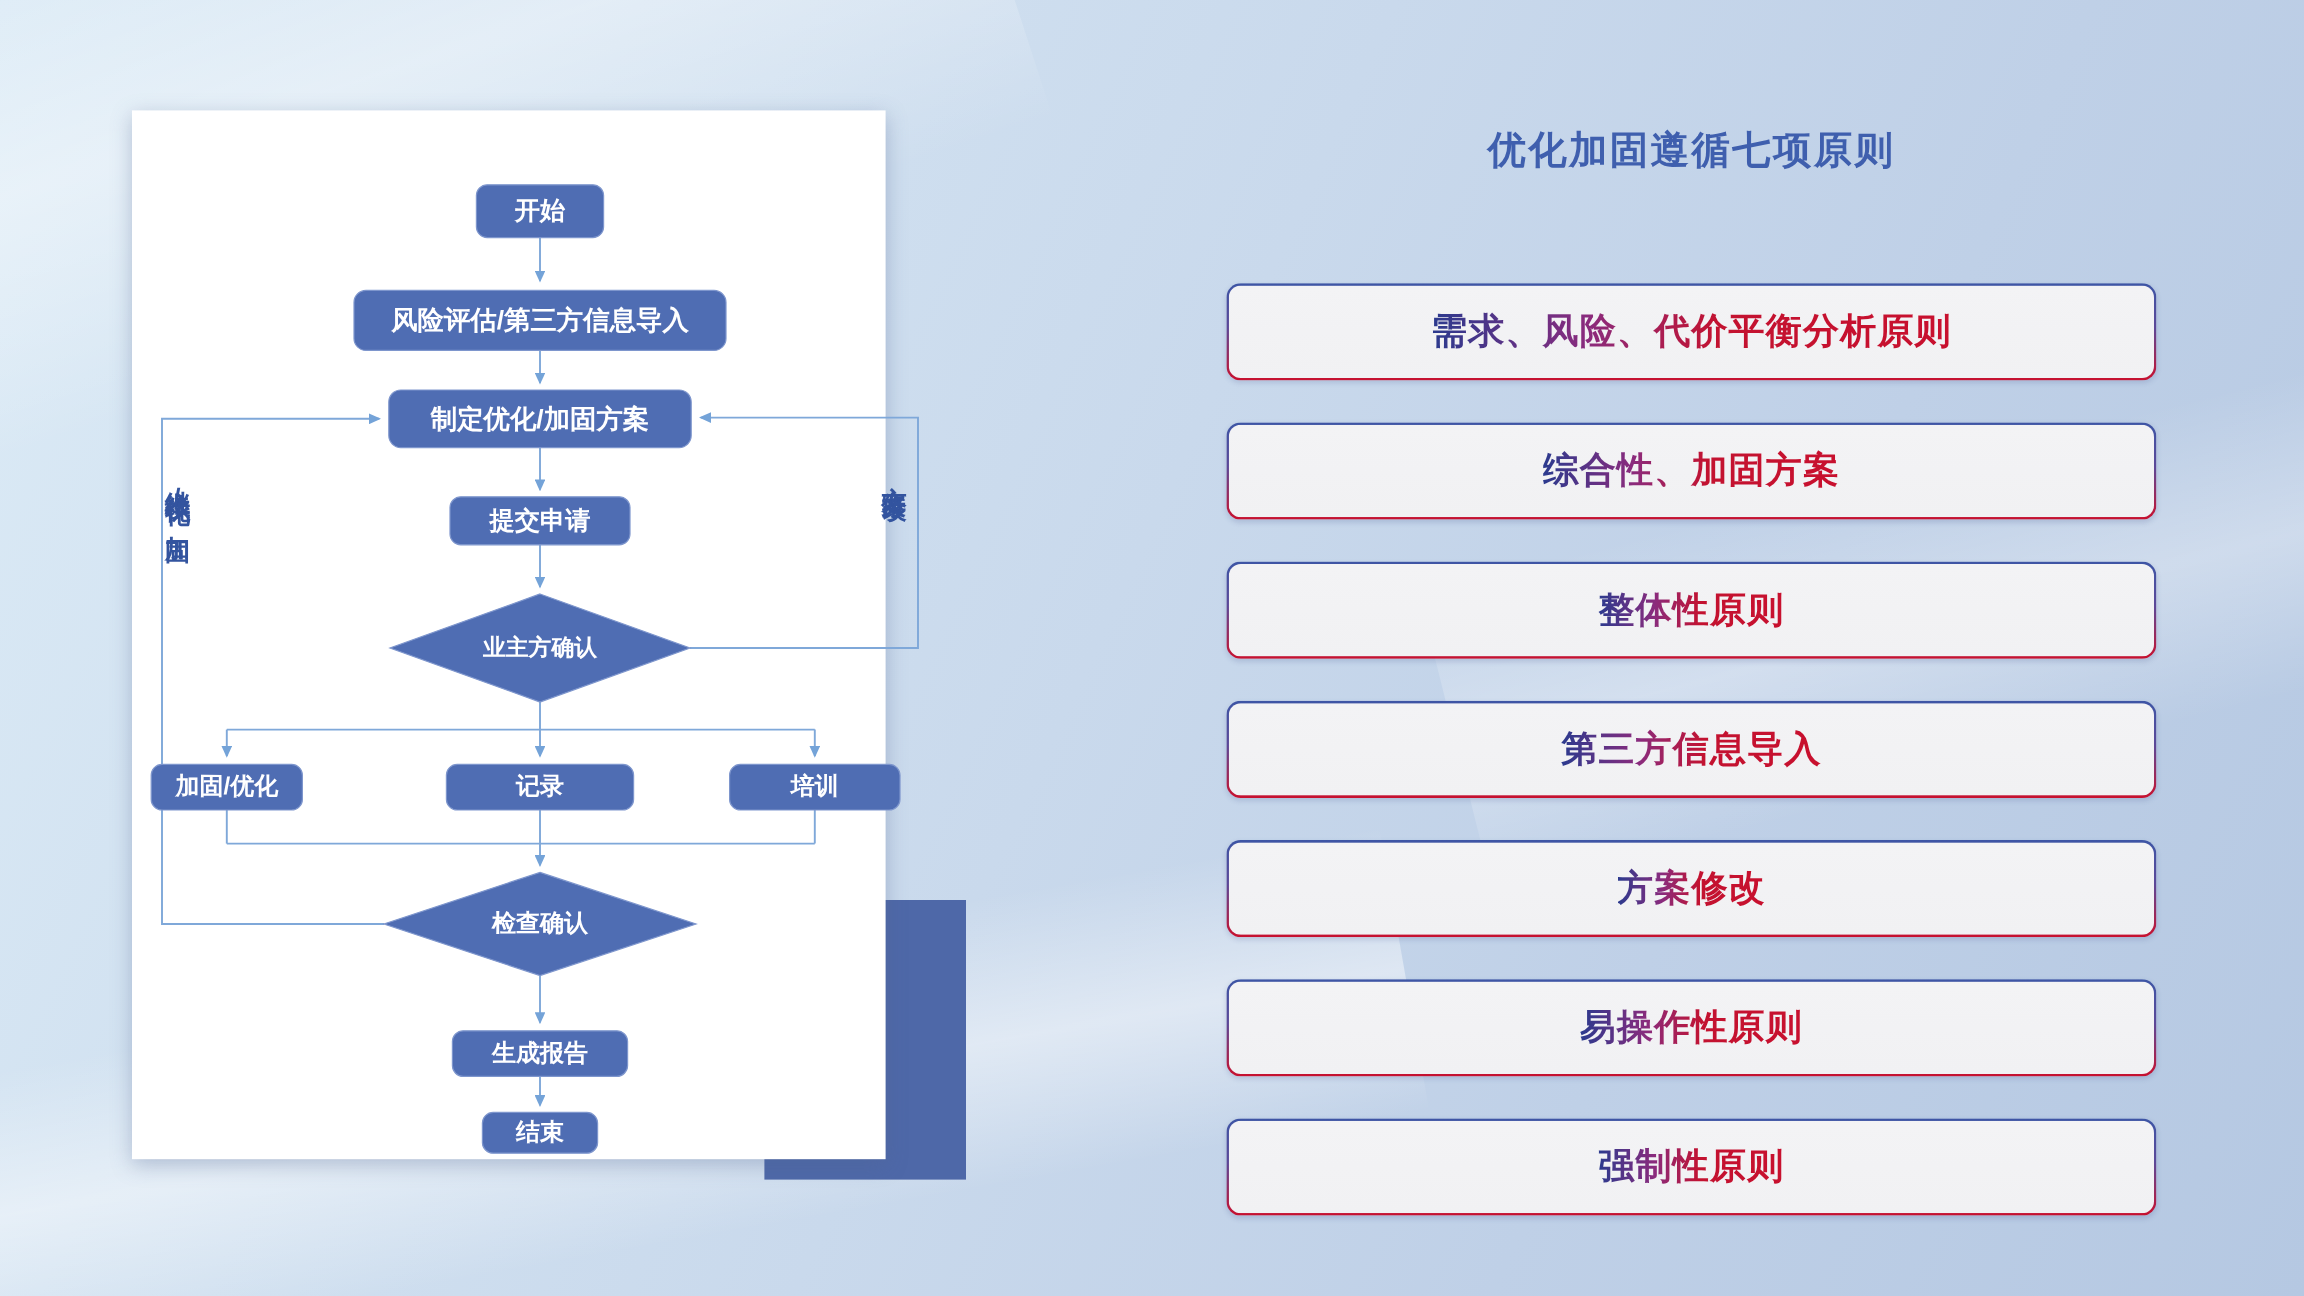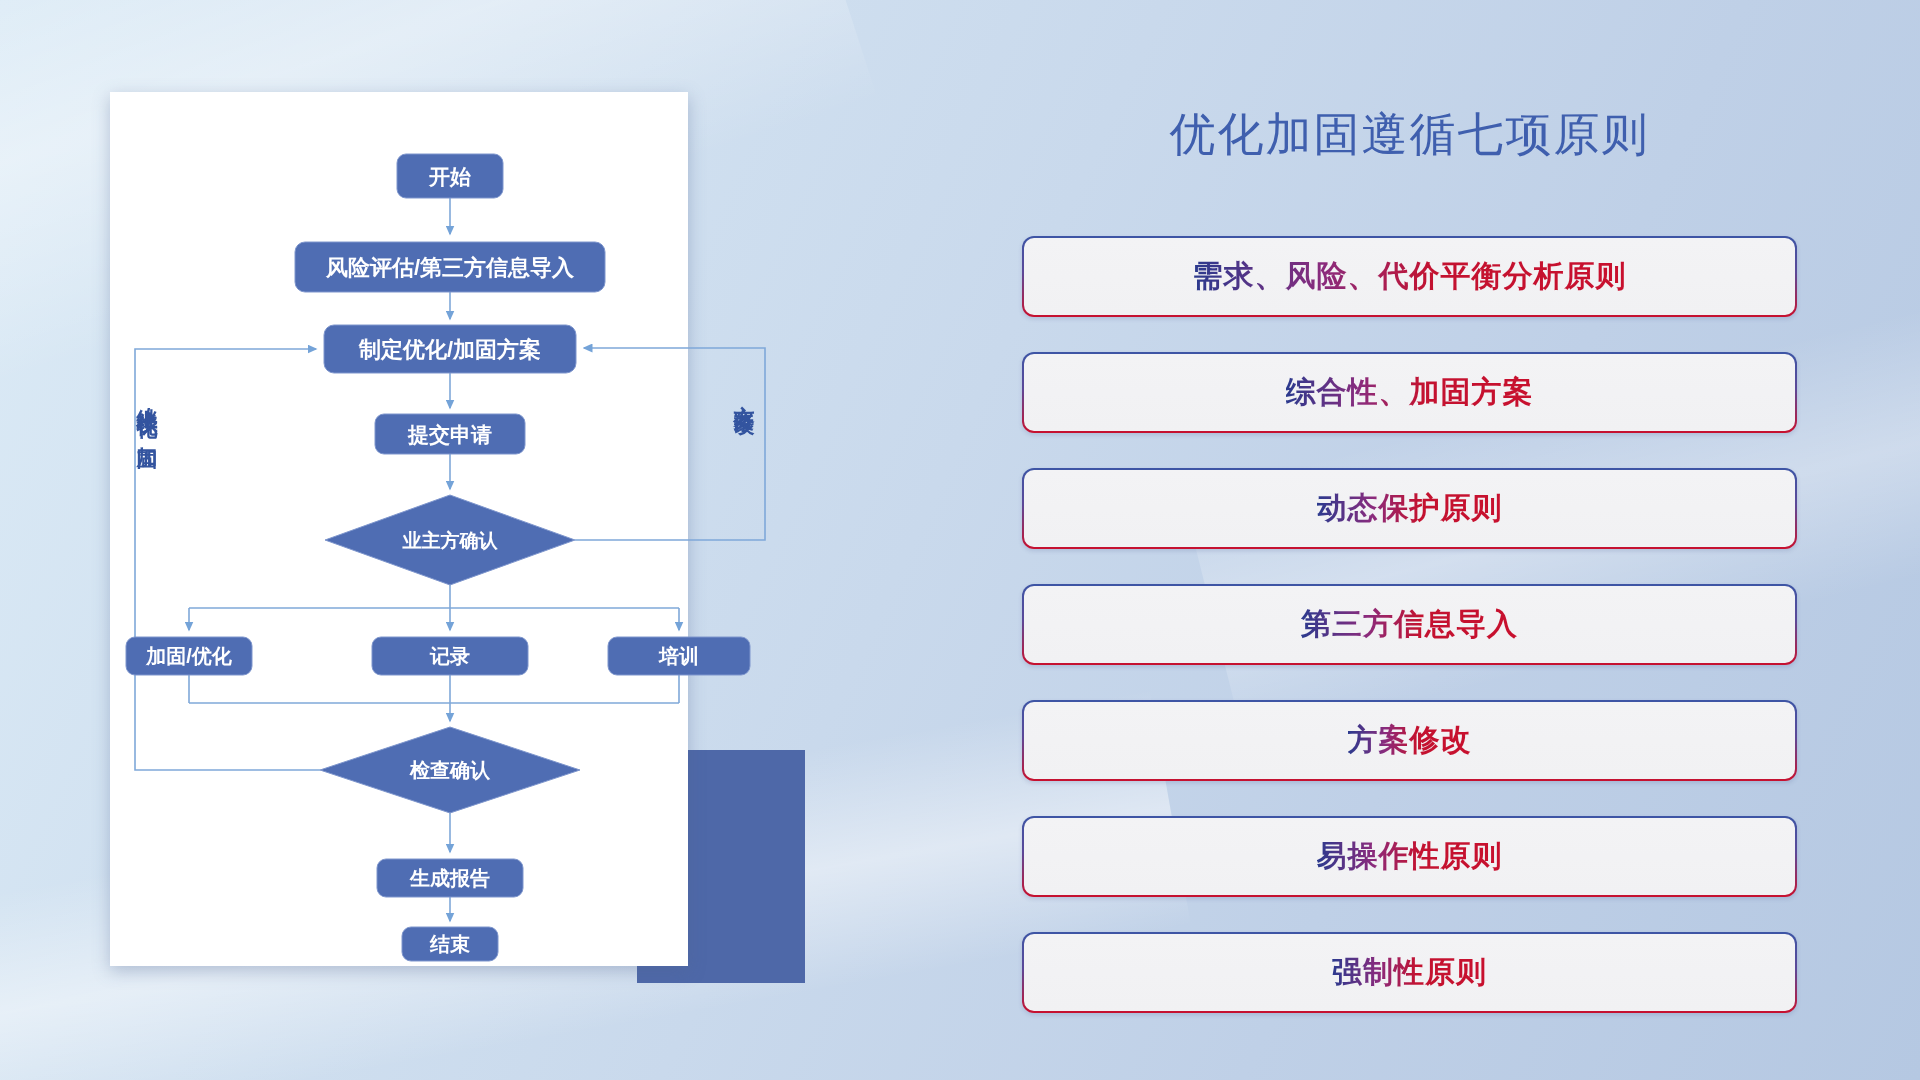--- a/index.html
+++ b/index.html
@@ -8,30 +8,30 @@
          background:linear-gradient(115deg,#dcebf6 0%,#d2e2f1 22%,#c9d9ec 48%,#bfd0e7 72%,#b5c8e2 100%);}
   .streak{position:absolute;pointer-events:none;}
   .s1{top:-140px;left:-260px;width:1100px;height:420px;transform:rotate(-18deg);
       background:linear-gradient(180deg,rgba(255,255,255,0) 0%,rgba(255,255,255,.38) 50%,rgba(255,255,255,0) 100%);}
   .s2{top:380px;right:-180px;width:900px;height:260px;transform:rotate(-14deg);
       background:linear-gradient(180deg,rgba(255,255,255,0) 0%,rgba(255,255,255,.30) 50%,rgba(255,255,255,0) 100%);}
   .s3{bottom:40px;left:-120px;width:1300px;height:240px;transform:rotate(-10deg);
       background:linear-gradient(180deg,rgba(255,255,255,0) 0%,rgba(255,255,255,.45) 50%,rgba(255,255,255,0) 100%);}
 
   .card-accent{position:absolute;left:637px;top:750px;width:168px;height:233px;background:#4e68a8;}
-  .card{position:absolute;left:110px;top:92px;width:578px;height:874px;background:#ffffff;
+  .card{position:absolute;left:110px;top:92px;width:628px;height:874px;background:#ffffff;
         box-shadow:0 5px 16px rgba(80,100,145,.35);}
   .card svg{position:absolute;left:0;top:0;}
   .vlabel{position:absolute;writing-mode:vertical-lr;text-orientation:upright;
           color:#33549f;font-weight:bold;font-size:21px;letter-spacing:3px;line-height:1;}
   .vlabel.left{left:27px;top:300px;}
   .vlabel.right{left:624px;top:296px;}
 
   .panel{position:absolute;left:1022px;top:104px;width:775px;}
-  .panel-title{text-align:center;font-size:46px;font-weight:normal;color:#3f5fae;letter-spacing:2px;}
+  .panel-title{text-align:center;font-size:32px;font-weight:bold;color:#3f5fae;letter-spacing:2px;}
   .plist{position:absolute;left:0;top:132px;width:775px;display:flex;flex-direction:column;gap:35px;}
   .principle{height:77px;border-radius:12px;border:2px solid transparent;
              background:linear-gradient(#f3f3f5,#f1f1f3) padding-box,
                         linear-gradient(180deg,#3d55a5 0%,#5b4898 45%,#c8102e 100%) border-box;
              box-shadow:0 2px 4px rgba(60,80,140,.18);
              display:flex;align-items:center;justify-content:center;}
   .ptext{font-size:30px;font-weight:600;letter-spacing:1px;
          background:linear-gradient(90deg,#2b3a8e 0%,#8a2b7d 30%,#c31230 55%,#c8102e 100%);
          -webkit-background-clip:text;background-clip:text;color:transparent;text-align:right;}
 
@@ -139,21 +139,21 @@
   <div class="panel">
     <div class="panel-title">优化加固遵循七项原则</div>
     <div class="plist">
       <div class="principle">
         <span class="ptext">需求、风险、代价平衡分析原则</span>
       </div>
       <div class="principle">
         <span class="ptext">综合性、加固方案</span>
       </div>
       <div class="principle">
-        <span class="ptext">动态保护原则</span>
+        <span class="ptext">整体性原则</span>
       </div>
       <div class="principle">
         <span class="ptext">第三方信息导入</span>
       </div>
       <div class="principle">
         <span class="ptext">方案修改</span>
       </div>
       <div class="principle">
         <span class="ptext">易操作性原则</span>
       </div>

